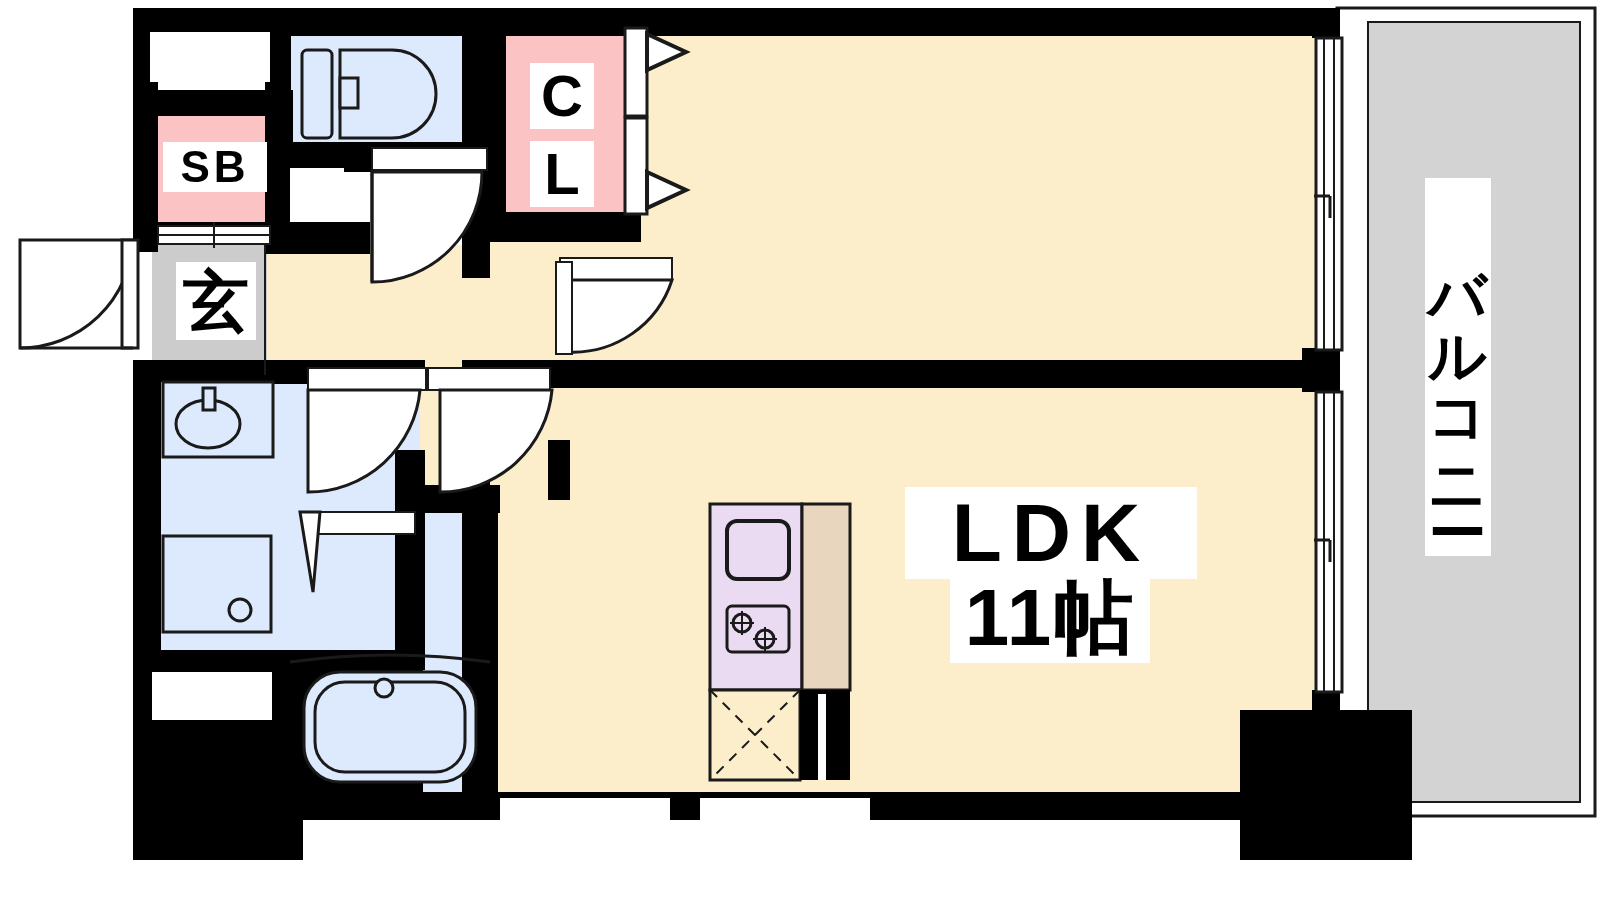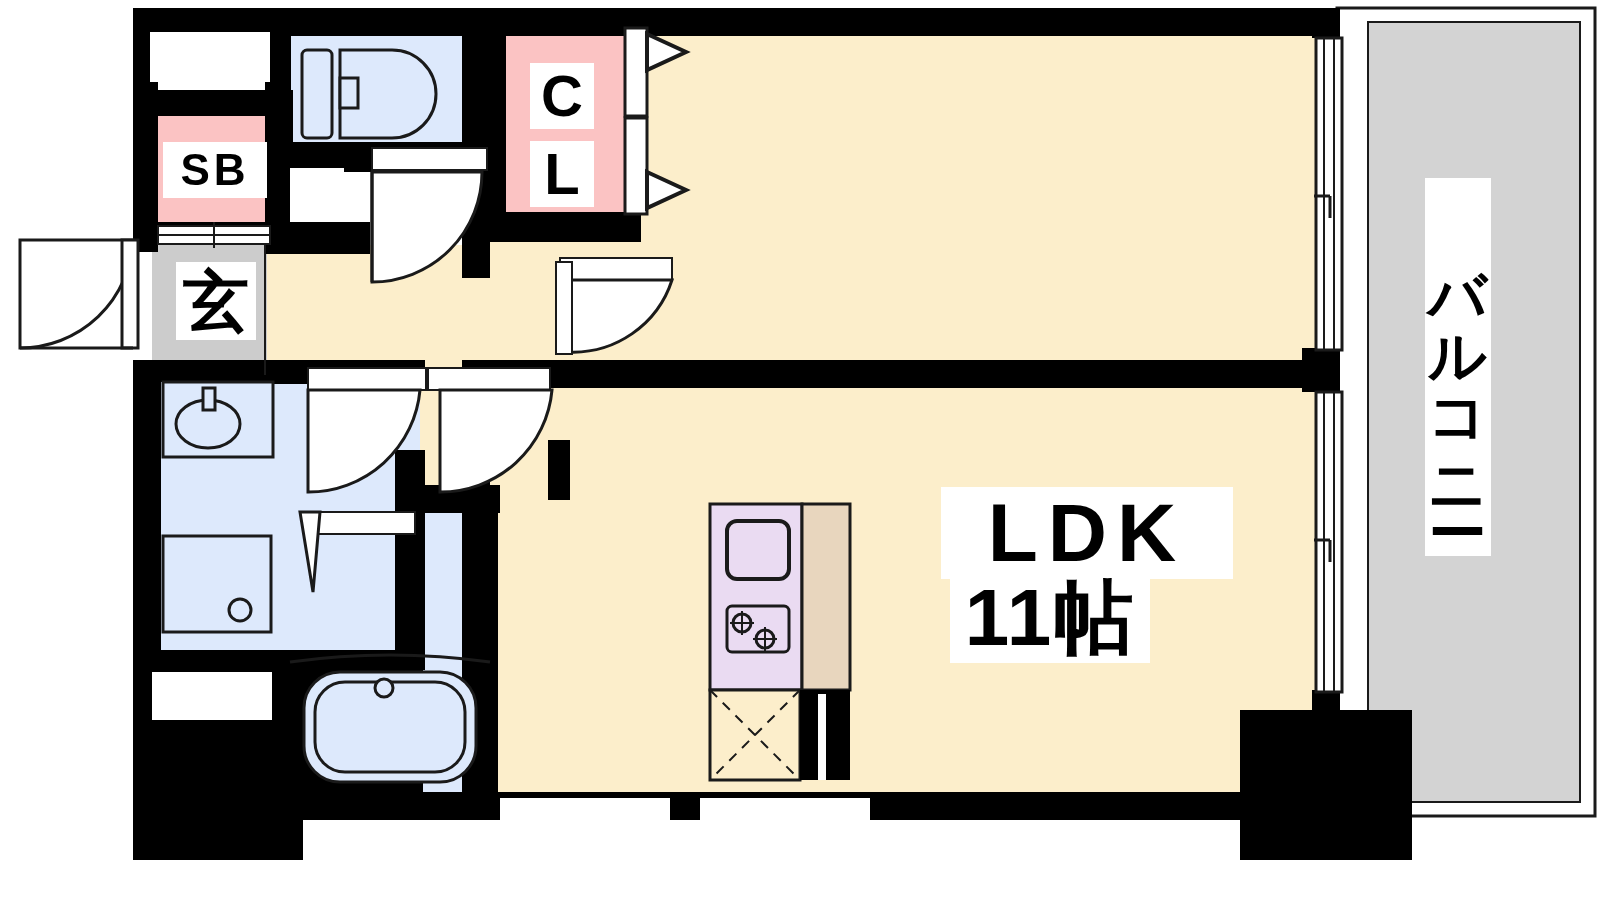--- a/index.html
+++ b/index.html
@@ -31,26 +31,26 @@
     background: #ffffff;
     color: #000000;
     font-weight: 700;
     line-height: 1.0;
     text-align: center;
     white-space: pre;
     display: flex;
     align-items: center;
     justify-content: center;
   }
-  .lbl-sb    { left: 163px; top: 142px; width: 104px; height: 56px;  font-size: 44px; letter-spacing: 4px; }
+  .lbl-sb    { left: 163px; top: 142px; width: 104px; height: 50px;  font-size: 44px; letter-spacing: 4px; }
   .lbl-gen   { left: 176px; top: 262px; width: 80px;  height: 78px;  font-size: 66px; }
   .lbl-cl-c  { left: 530px; top: 63px;  width: 64px;  height: 66px;  font-size: 58px; }
   .lbl-cl-l  { left: 530px; top: 141px; width: 64px;  height: 66px;  font-size: 58px; }
   .lbl-yo    { left: 854px; top: 152px; width: 244px; height: 106px; font-size: 86px; letter-spacing: 2px; }
-  .lbl-ldk   { left: 905px; top: 487px; width: 292px; height: 92px;  font-size: 82px; letter-spacing: 10px; margin-left: 36px; }
+  .lbl-ldk   { left: 905px; top: 487px; width: 292px; height: 92px;  font-size: 82px; letter-spacing: 10px; }
   .lbl-ldk2  { left: 950px; top: 573px; width: 200px; height: 90px;  font-size: 80px; letter-spacing: 2px; }
   .lbl-balc  {
     left: 1425px; top: 178px; width: 66px; height: 378px;
     font-size: 58px;
     writing-mode: vertical-rl;
     text-orientation: upright;
     letter-spacing: 2px;
     line-height: 1.0;
     display: flex;
     align-items: center;

